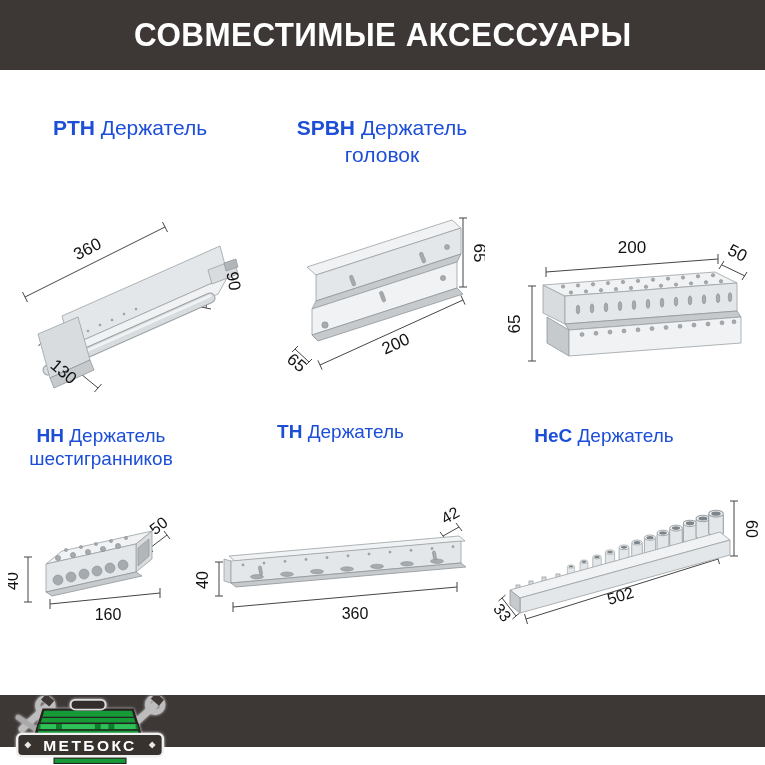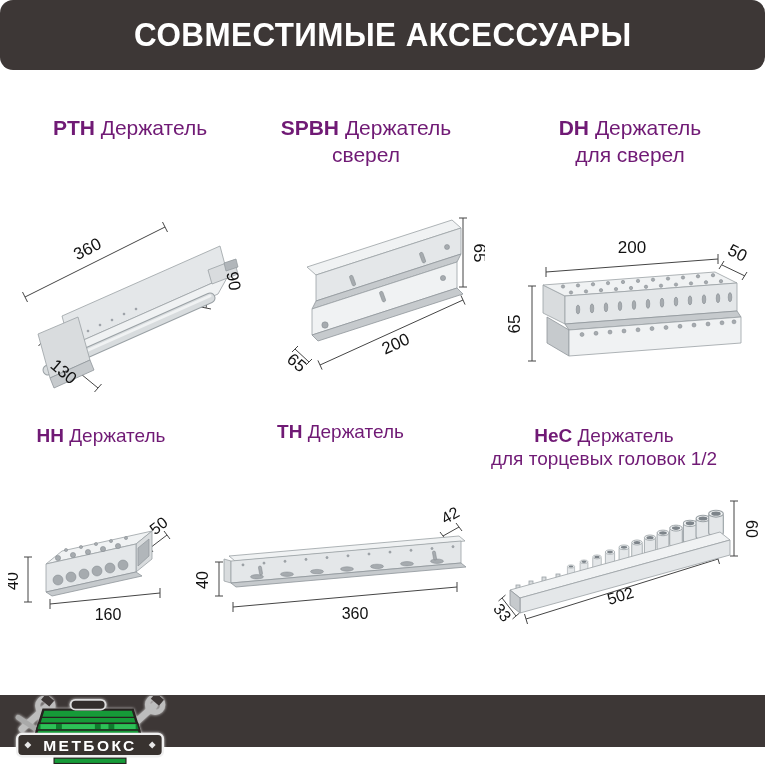--- a/index.html
+++ b/index.html
@@ -1,23 +1,23 @@
 <!DOCTYPE html>
 <html><head>
 <meta charset="utf-8">
 <style>
   html,body{margin:0;padding:0;background:#fff;}
   .page{position:relative;width:765px;height:765px;background:#ffffff;overflow:hidden;
         font-family:"Liberation Sans",sans-serif;}
   .bar{position:absolute;left:0;width:765px;background:#3d3736;}
-  .header{top:0;height:70px;display:flex;align-items:center;justify-content:center;border-radius:13px;}
+  .header{top:0;height:70px;display:flex;align-items:center;justify-content:center;}
   .header-title{color:#ffffff;font-size:33px;font-weight:bold;letter-spacing:.5px;
         transform:scaleX(.95);white-space:nowrap;margin:0;}
   .footer{top:695px;height:52px;}
-  .ptitle{position:absolute;text-align:center;color:#701a75;}
+  .ptitle{position:absolute;text-align:center;color:#1d4ed8;}
   .r1{font-size:21px;line-height:27px;}
   .r2{font-size:19px;line-height:23px;}
   .ptitle b{font-weight:bold;}
   svg.illu{position:absolute;}
   svg.illu .dimline line{stroke:#454545;stroke-width:1;}
   svg.illu text{font-family:"Liberation Sans",sans-serif;fill:#111;}
   .dim{font-size:17px;}
   .dim2{font-size:16px;}
   .m1{fill:#e4e7e9;stroke:#9aa1a5;stroke-width:.8;}
   .m2{fill:#f0f2f3;stroke:#9aa1a5;stroke-width:.8;}
@@ -32,38 +32,34 @@
 
 <div class="page">
 
   <div class="bar header">
     <div class="header-title">СОВМЕСТИМЫЕ АКСЕССУАРЫ</div>
   </div>
 
   <div class="ptitle r1" style="left:15px;top:114px;width:230px">
     <div><b>PTH</b> <span>Держатель</span></div>
   </div>
-  <div class="ptitle r1" style="left:256px;top:114px;width:220px">
+  <div class="ptitle r1" style="left:272px;top:114px;width:220px">
     <div><b>SPBH</b> <span>Держатель</span></div>
-    <div>сверел</div>
-  </div>
-  <div class="ptitle r1" style="left:520px;top:114px;width:220px">
-    <div><b>DH</b> <span>Держатель</span></div>
-    <div>для сверел</div>
+    <div>головок</div>
   </div>
 
   <div class="ptitle r2" style="left:12px;top:424px;width:178px">
     <div><b>HH</b> <span>Держатель</span></div>
+    <div>шестигранников</div>
   </div>
   <div class="ptitle r2" style="left:238px;top:420px;width:205px">
     <div><b>TH</b> <span>Держатель</span></div>
   </div>
   <div class="ptitle r2" style="left:478px;top:424px;width:252px">
     <div><b>HeC</b> <span>Держатель</span></div>
-    <div>для торцевых головок 1/2</div>
   </div>
 
   <svg class="illu" style="left:12px;top:218px" width="240" height="177" viewBox="0 0 240 177">
     <g class="dimline">
       <line x1="13" y1="79" x2="153" y2="9"></line>
         <line x1="10.5" y1="74" x2="15.5" y2="84"></line>
         <line x1="150.5" y1="4" x2="155.5" y2="14"></line>
       <line x1="203" y1="37" x2="194" y2="90"></line>
         <line x1="198" y1="36" x2="208" y2="38"></line>
         <line x1="189" y1="89" x2="199" y2="91"></line>

